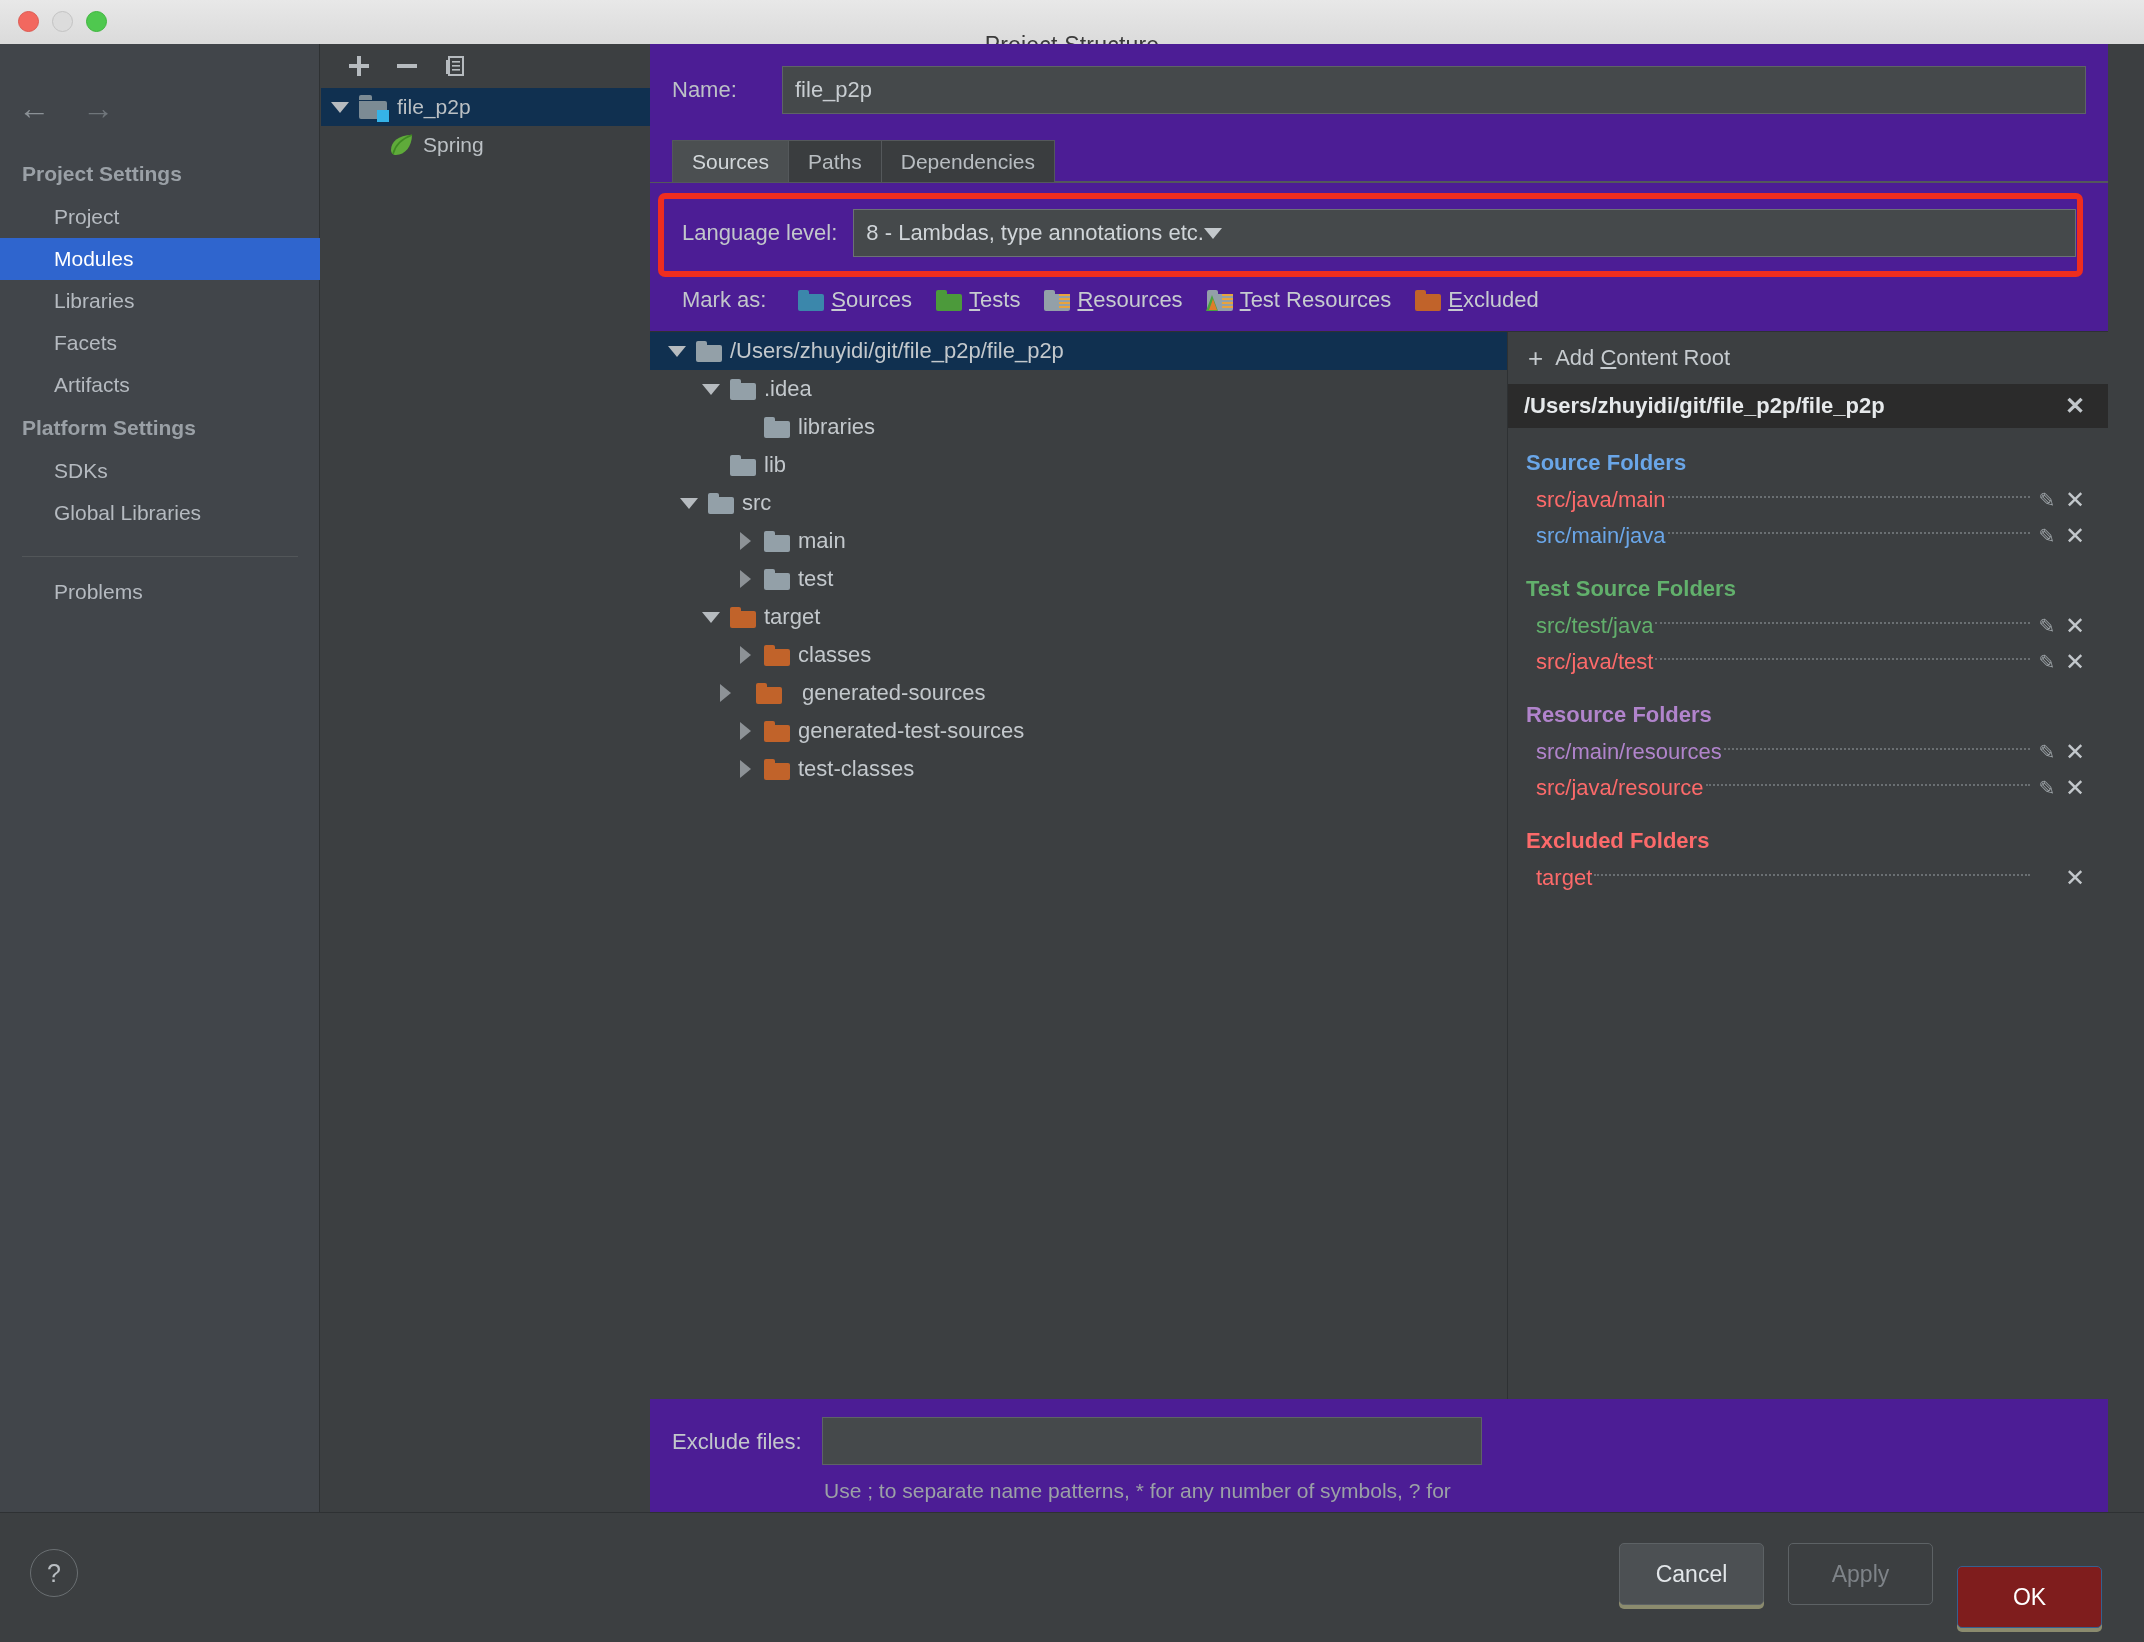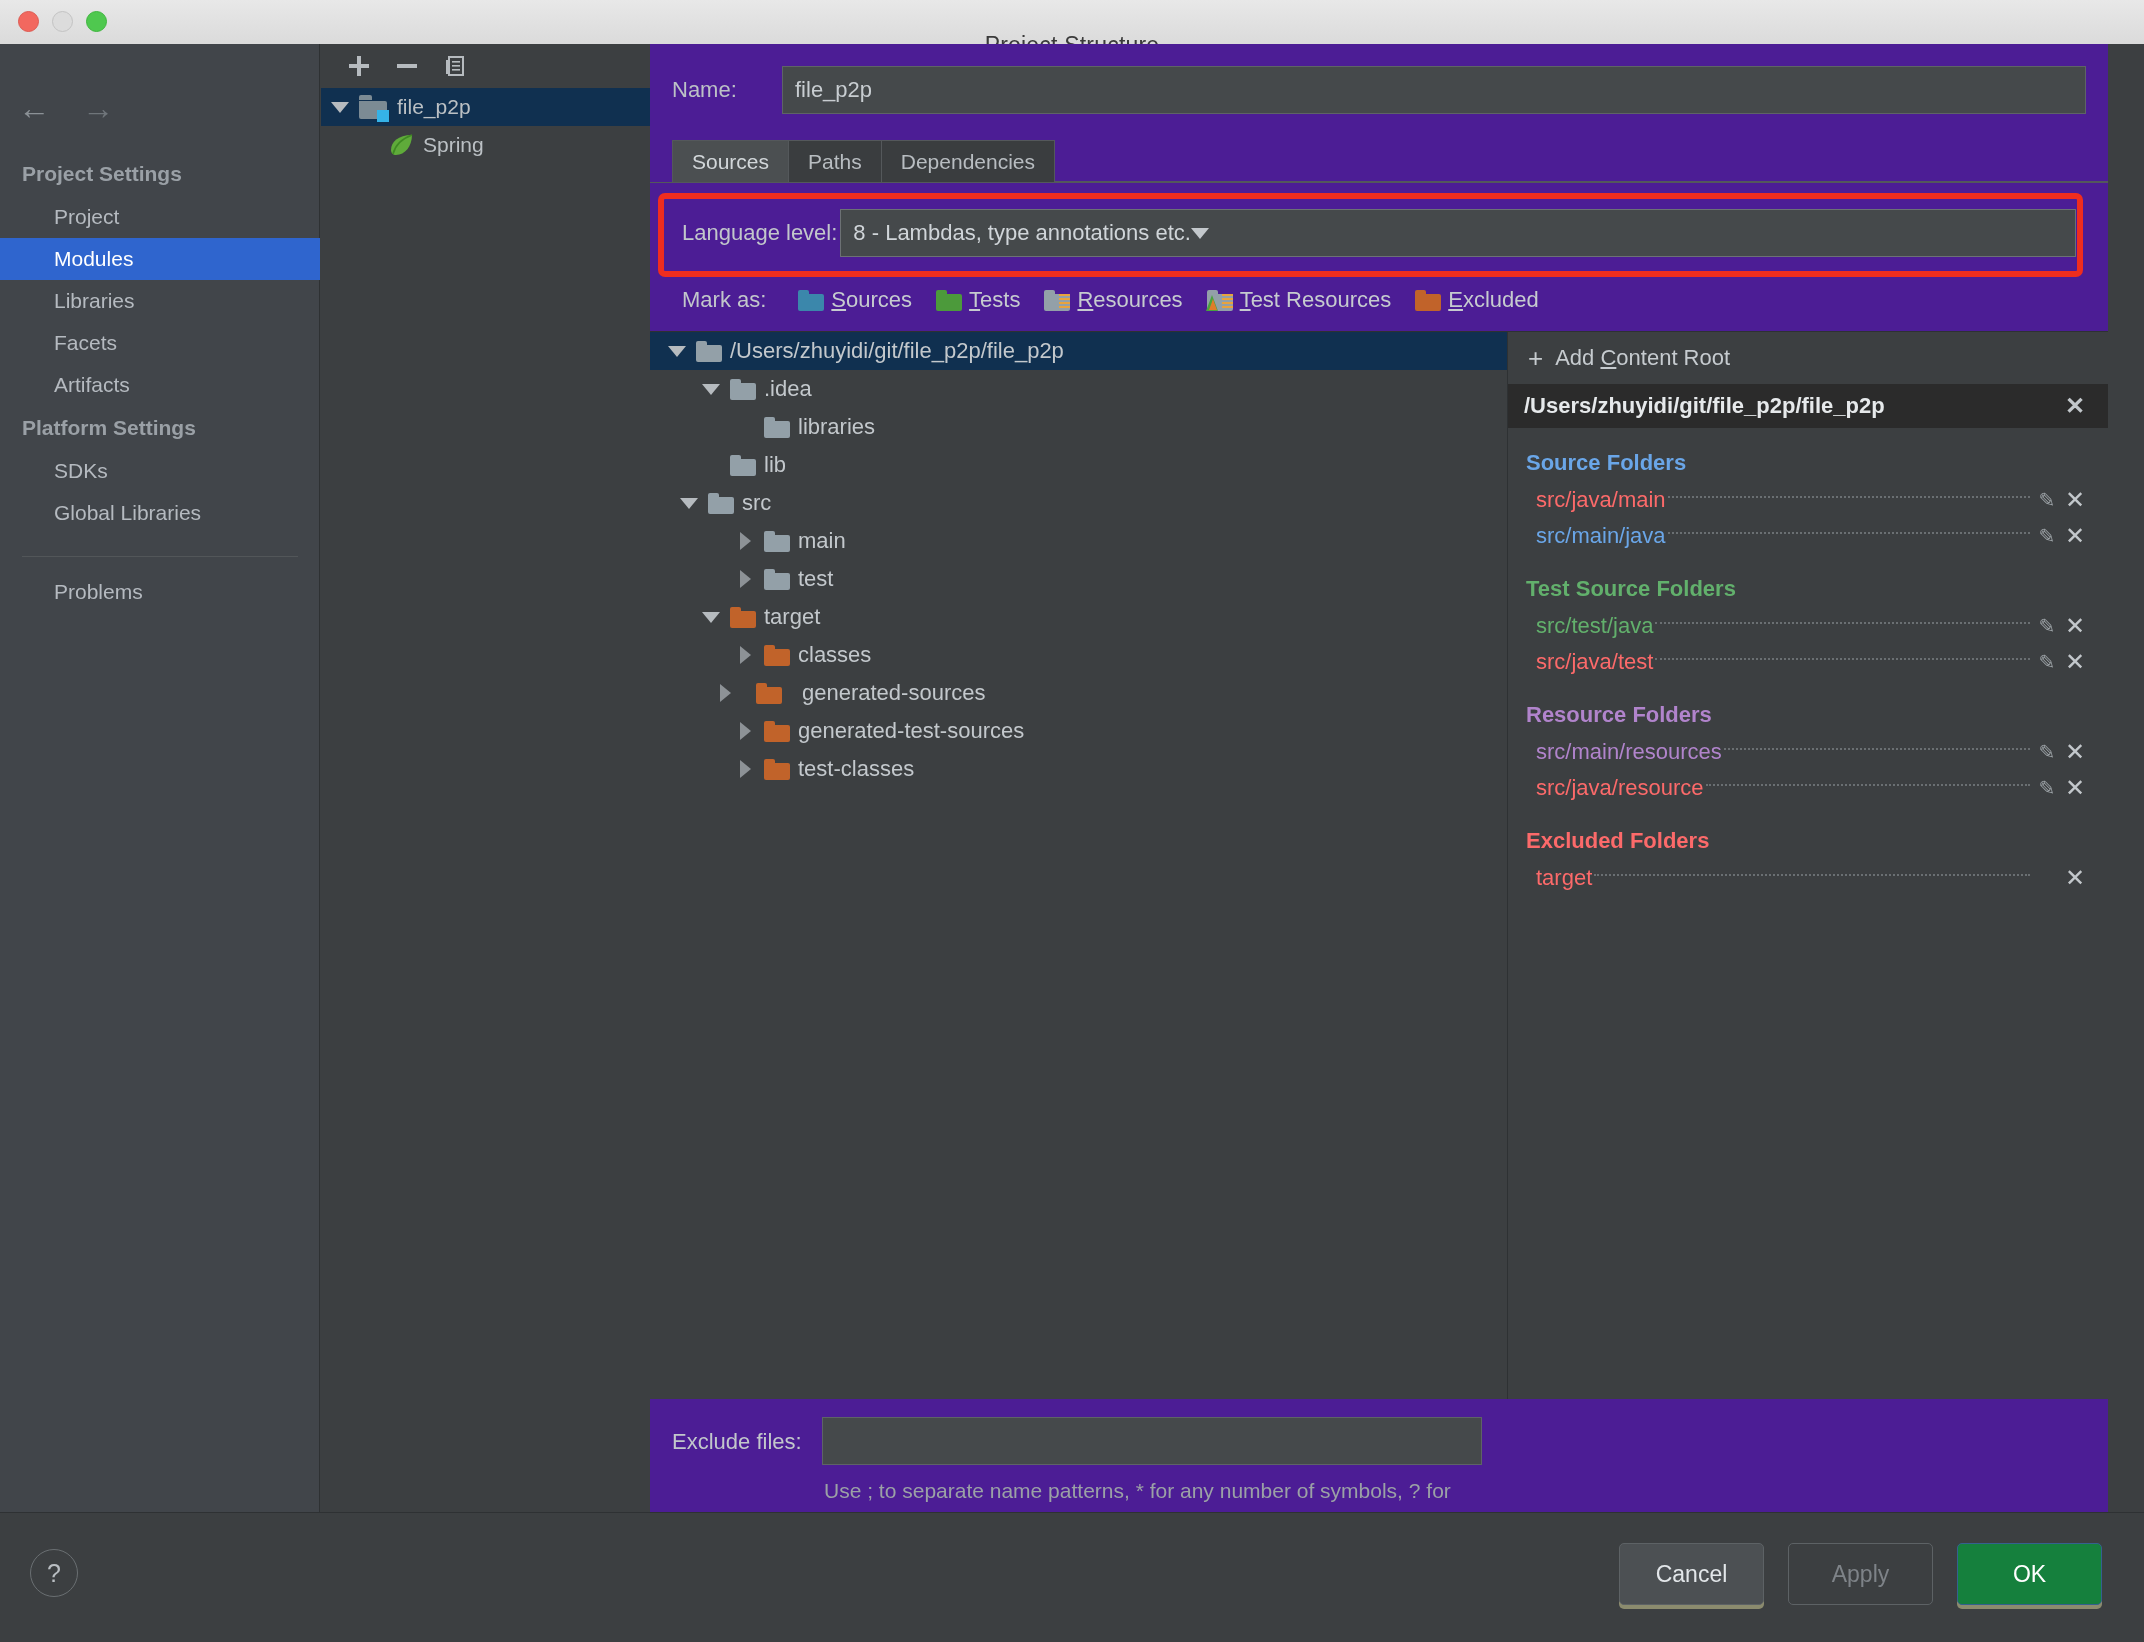--- a/index.html
+++ b/index.html
@@ -111,21 +111,21 @@
     margin: 0 0 0 0; border-top: 1px solid #54585b;
   }
 
   
   .lang-wrap { position: relative; padding: 26px 22px 0 22px; }
   .redbox {
     position: absolute; left: 8px; top: 10px; width: 1425px; height: 84px;
     border: 6px solid #ef2d1e; border-radius: 7px; pointer-events: none;
   }
   .lang-row { display: flex; align-items: center; position: relative; }
-  .lang-label { font-size: 22px; color: #c2c7cb; margin-left: 10px; margin-right: 3px; }
+  .lang-label { font-size: 22px; color: #c2c7cb; margin-left: 10px; margin-right: 16px; }
   .lang-select {
     flex: 1; height: 48px; background: #45494b; border: 1px solid #6c7174;
     display: flex; align-items: center; 
     padding: 0 14px 0 12px; margin-right: 10px;
     color: #d0d5d9; font-size: 22px;
   }
   .caret { width: 0; height: 0; border-left: 9px solid transparent; border-right: 9px solid transparent; border-top: 11px solid #c3c8cc; }
 
   
   .markas { display: flex; align-items: center; padding: 30px 22px 18px 32px; font-size: 22px; color: #c2c7cb; gap: 0; }
@@ -207,21 +207,21 @@
     display: flex; align-items: center; justify-content: center;
   }
   .btns { position: absolute; right: 42px; top: 30px; display: flex; gap: 24px; }
   .btn {
     height: 62px; min-width: 145px; padding: 0 22px;
     display: flex; align-items: center; justify-content: center;
     font-size: 23px; border-radius: 5px;
   }
   .btn.cancel { background: #4c5053; color: #e2e6e9; border: 1px solid #5d6265; box-shadow: 0 4px 0 0 #8b8b6e; }
   .btn.apply  { background: #3c3f41; color: #7e8388; border: 1px solid #5d6265; }
-  .btn.ok     { background: #15803d; color: #ffffff; border: 1px solid #35608f; box-shadow: 0 4px 0 0 #8b8b6e; }
+  .btn.ok     { background: #7f1d1d; color: #ffffff; border: 1px solid #35608f; box-shadow: 0 4px 0 0 #8b8b6e; margin-top: 23px; }
 </style>
 </head>
 <body>
 
 <div class="window">
 
   <div class="titlebar">
     <div class="traffic">
       <div class="light red"></div>
       <div class="light yellow"></div>

